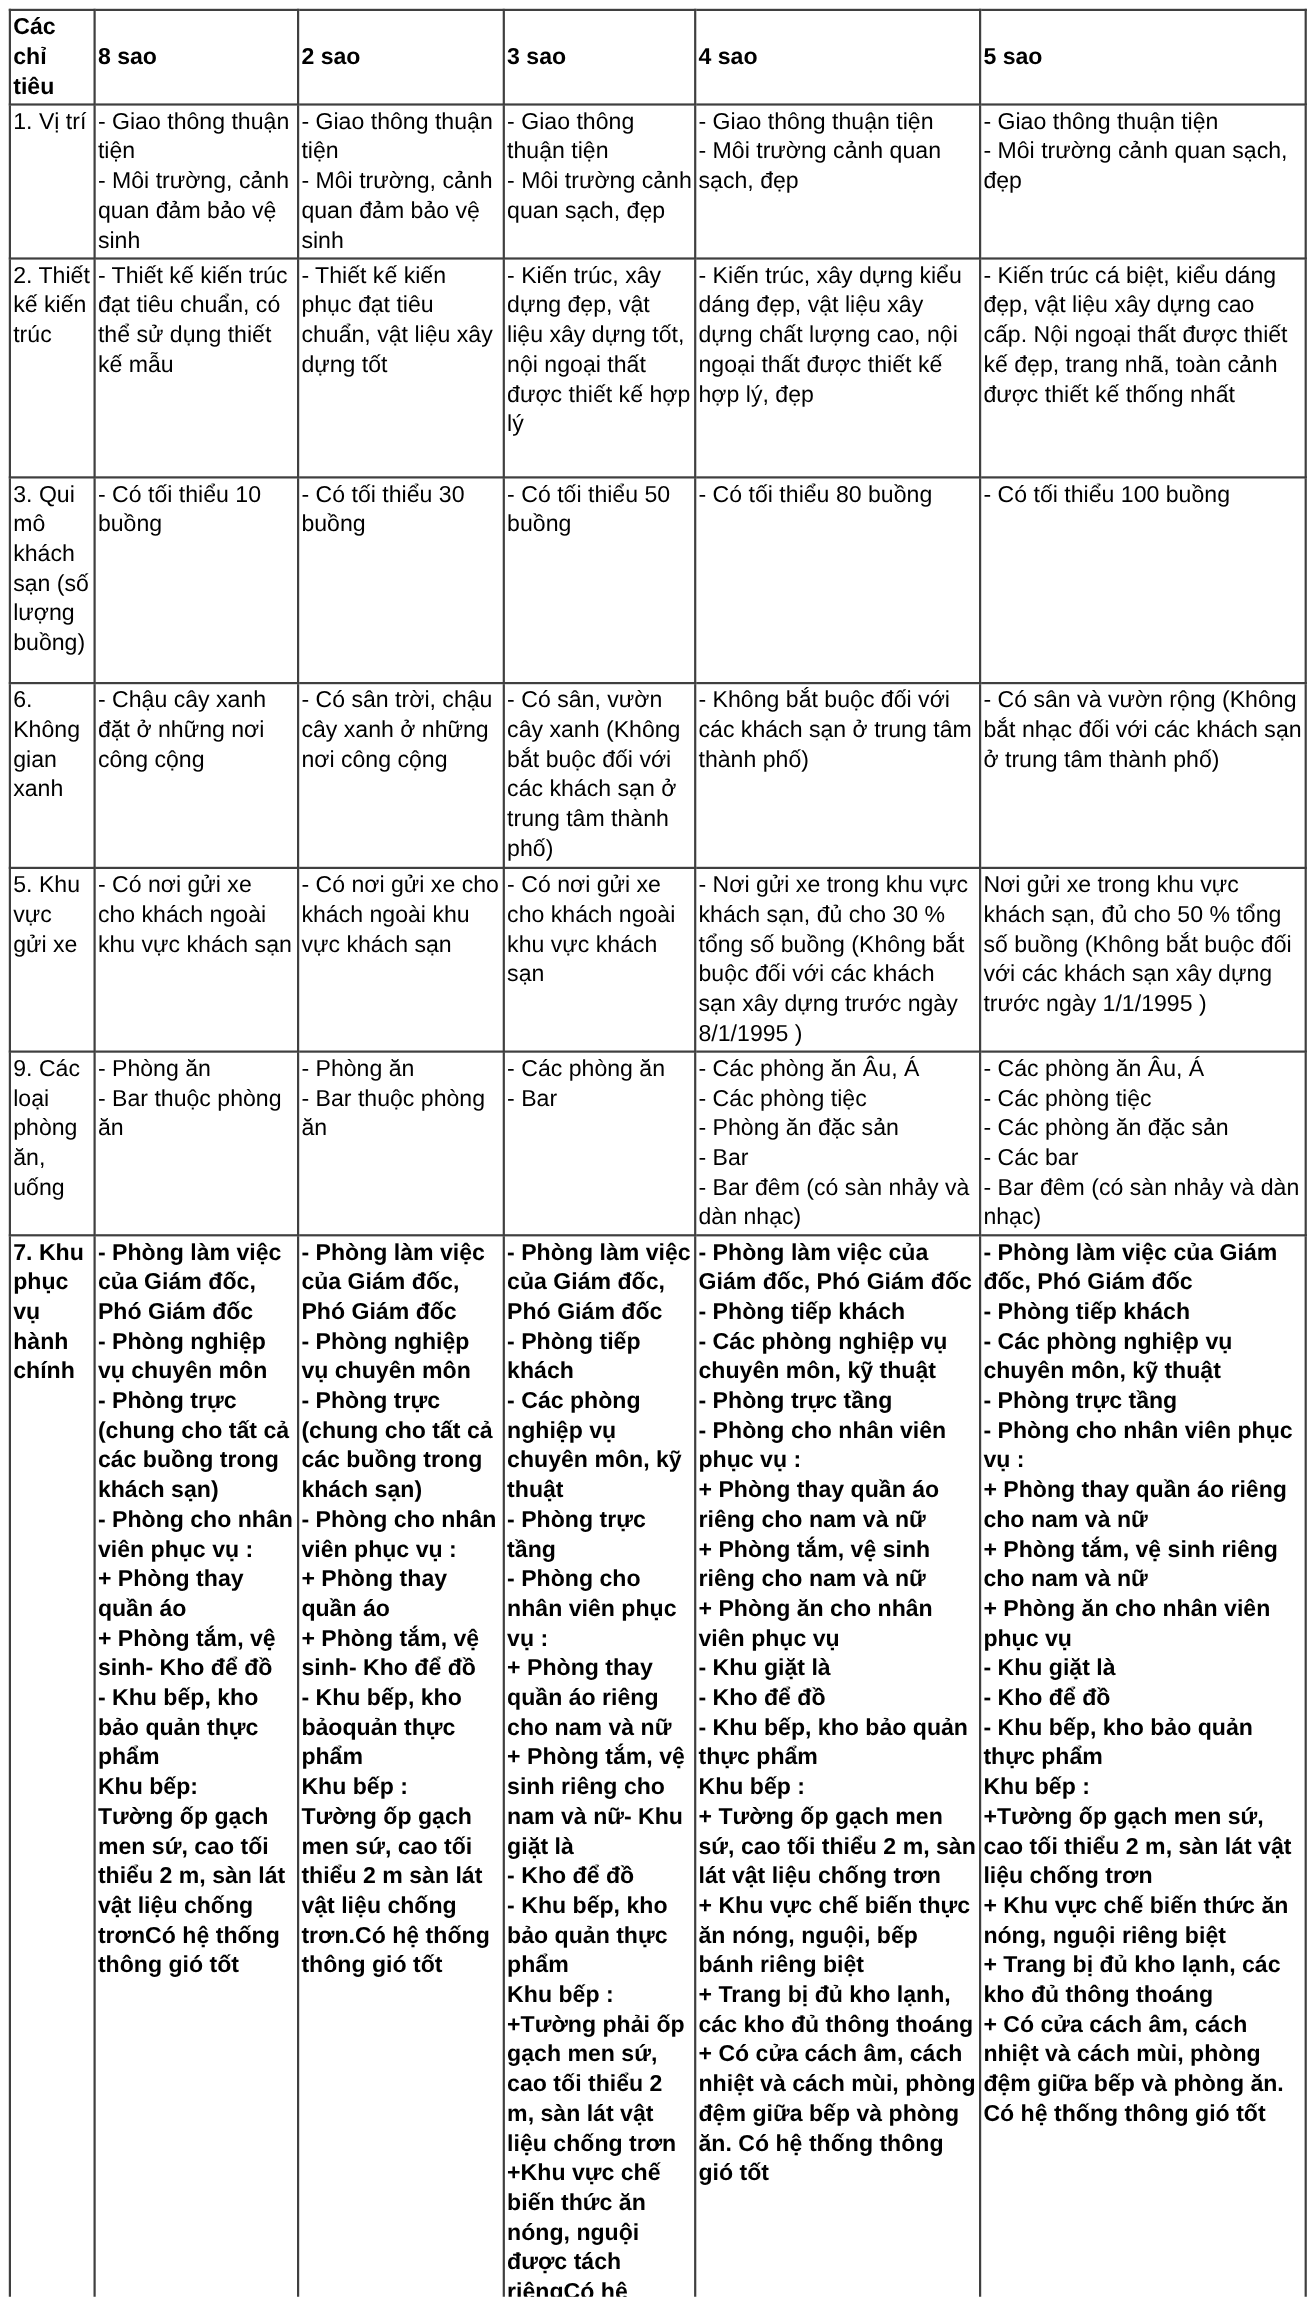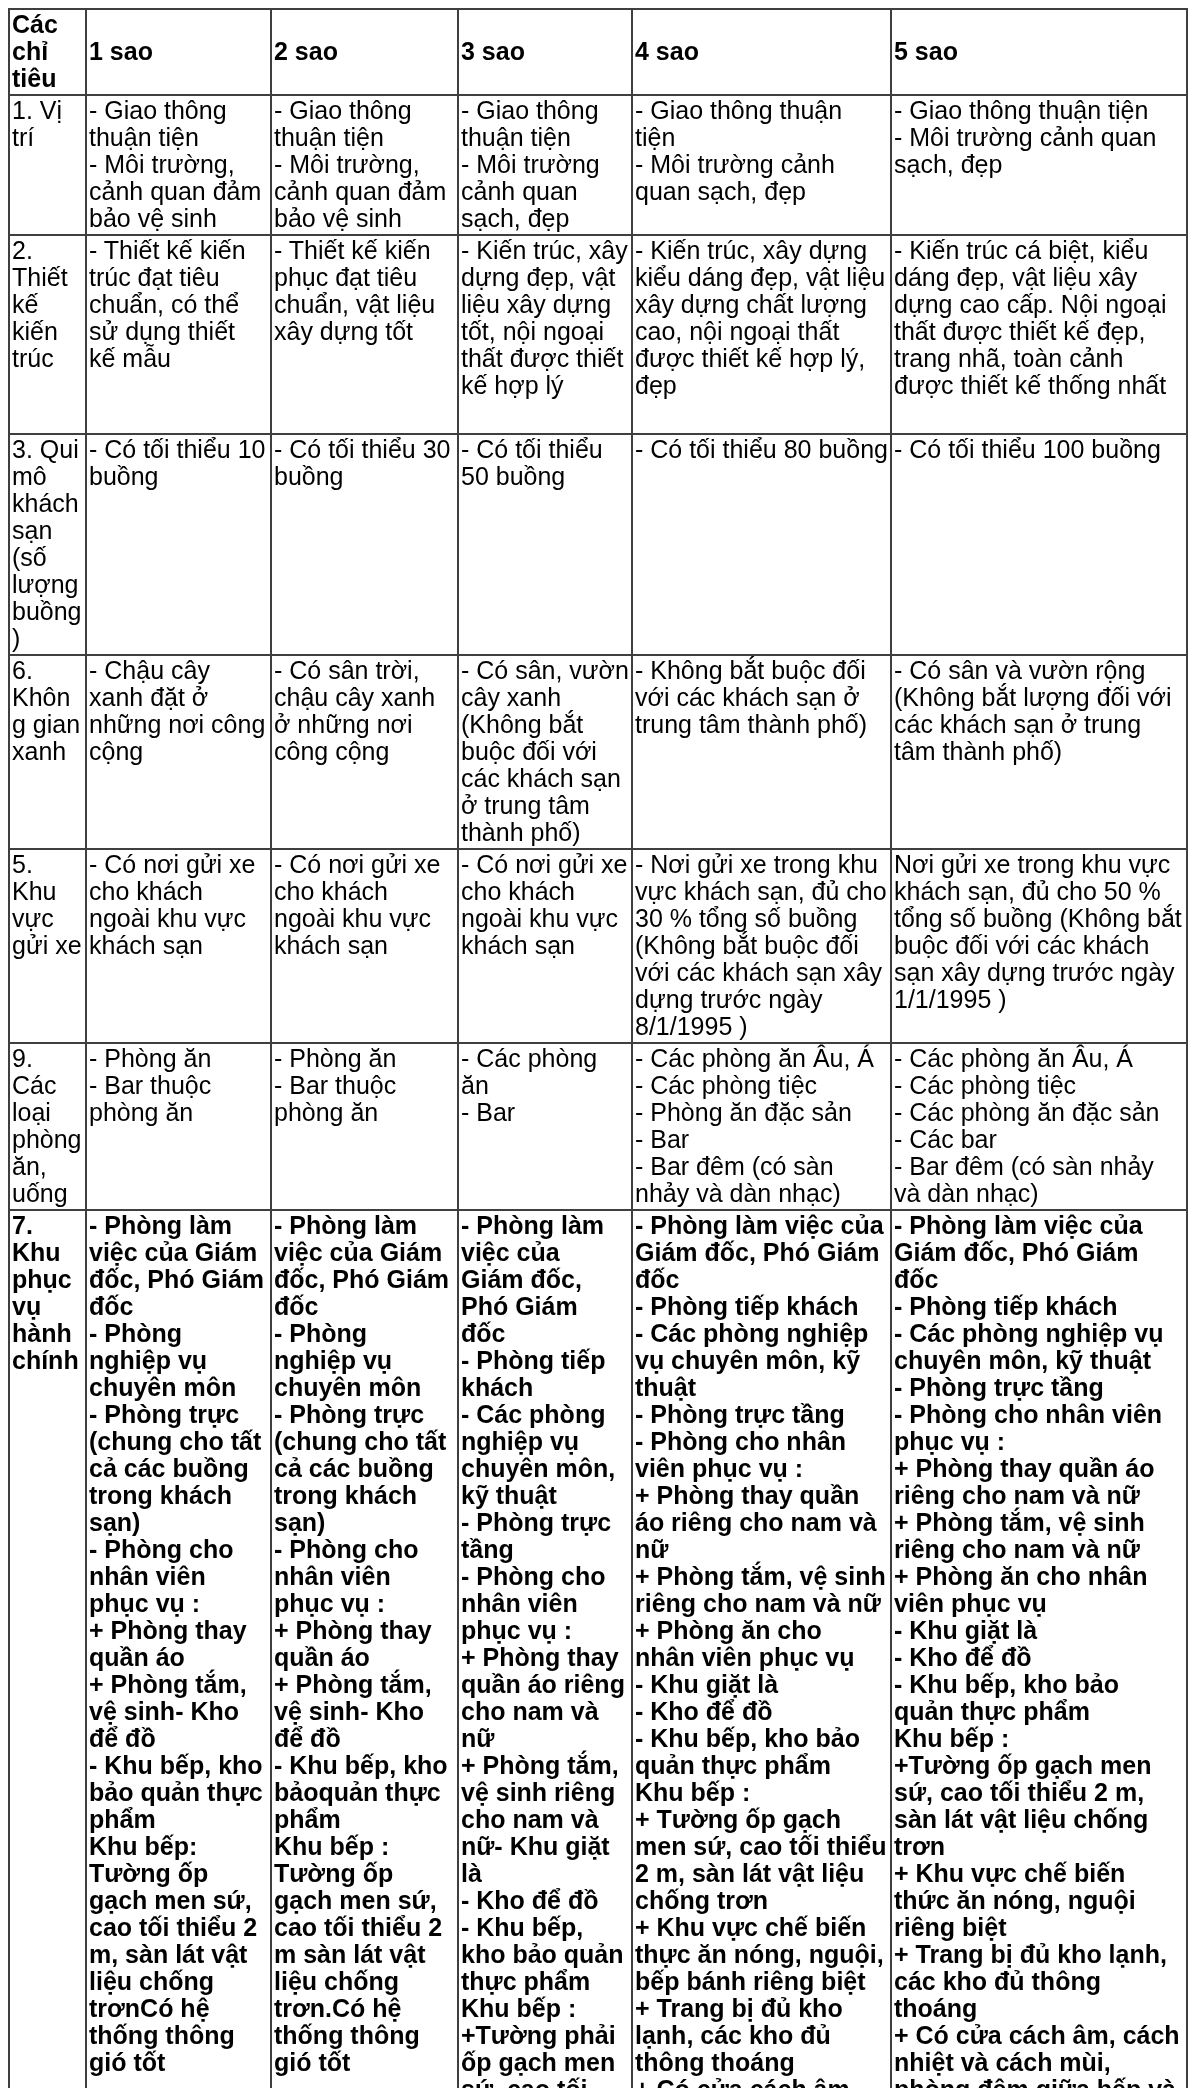--- a/index.html
+++ b/index.html
@@ -19,21 +19,21 @@
   table.criteria {
     border-collapse: collapse;
     table-layout: fixed;
     width: 1178px;
     height: 2075px;
   }
   table.criteria th,
   table.criteria td {
     border: 2px solid #3f3f3f;
     padding: 1px 2px 2px 2px;
-    font-size: 25px;
+    font-size: 21px;
     line-height: 27px;
     vertical-align: top;
     text-align: left;
     white-space: pre-line;
     overflow: hidden;
     word-wrap: break-word;
   }
   table.criteria th {
     font-weight: bold;
     vertical-align: middle;
@@ -62,21 +62,21 @@
       <col class="c-label">
         <col class="c-1sao">
         <col class="c-2sao">
         <col class="c-3sao">
         <col class="c-4sao">
         <col class="c-5sao">
     </colgroup>
     <thead>
       <tr class="hrow">
         <th>Các chỉ tiêu</th>
-        <th>1 sao</th>
+        <th>8 sao</th>
         <th>2 sao</th>
         <th>3 sao</th>
         <th>4 sao</th>
         <th>5 sao</th>
       </tr>
     </thead>
     <tbody>
       <tr class="r1">
         <td>1. Vị trí</td>
         <td>- Giao thông thuận tiện
@@ -105,21 +105,21 @@
         <td>- Có tối thiểu 50 buồng</td>
         <td>- Có tối thiểu 80 buồng</td>
         <td>- Có tối thiểu 100 buồng</td>
       </tr>
       <tr class="r4">
         <td>6. Không gian xanh</td>
         <td>- Chậu cây xanh đặt ở những nơi công cộng</td>
         <td>- Có sân trời, chậu cây xanh ở những nơi công cộng</td>
         <td>- Có sân, vườn cây xanh (Không bắt buộc đối với các khách sạn ở trung tâm thành phố)</td>
         <td>- Không bắt buộc đối với các khách sạn ở trung tâm thành phố)</td>
-        <td>- Có sân và vườn rộng (Không bắt lượng đối với các khách sạn ở trung tâm thành phố)</td>
+        <td>- Có sân và vườn rộng (Không bắt nhạc đối với các khách sạn ở trung tâm thành phố)</td>
       </tr>
       <tr class="r5">
         <td>5. Khu vực gửi xe</td>
         <td>- Có nơi gửi xe cho khách ngoài khu vực khách sạn</td>
         <td>- Có nơi gửi xe cho khách ngoài khu vực khách sạn</td>
         <td>- Có nơi gửi xe cho khách ngoài khu vực khách sạn</td>
         <td>- Nơi gửi xe trong khu vực khách sạn, đủ cho 30 % tổng số buồng (Không bắt buộc đối với các khách sạn xây dựng trước ngày 8/1/1995 )</td>
         <td>Nơi gửi xe trong khu vực khách sạn, đủ cho 50 % tổng số buồng (Không bắt buộc đối với các khách sạn xây dựng trước ngày 1/1/1995 )</td>
       </tr>
       <tr class="r6">

